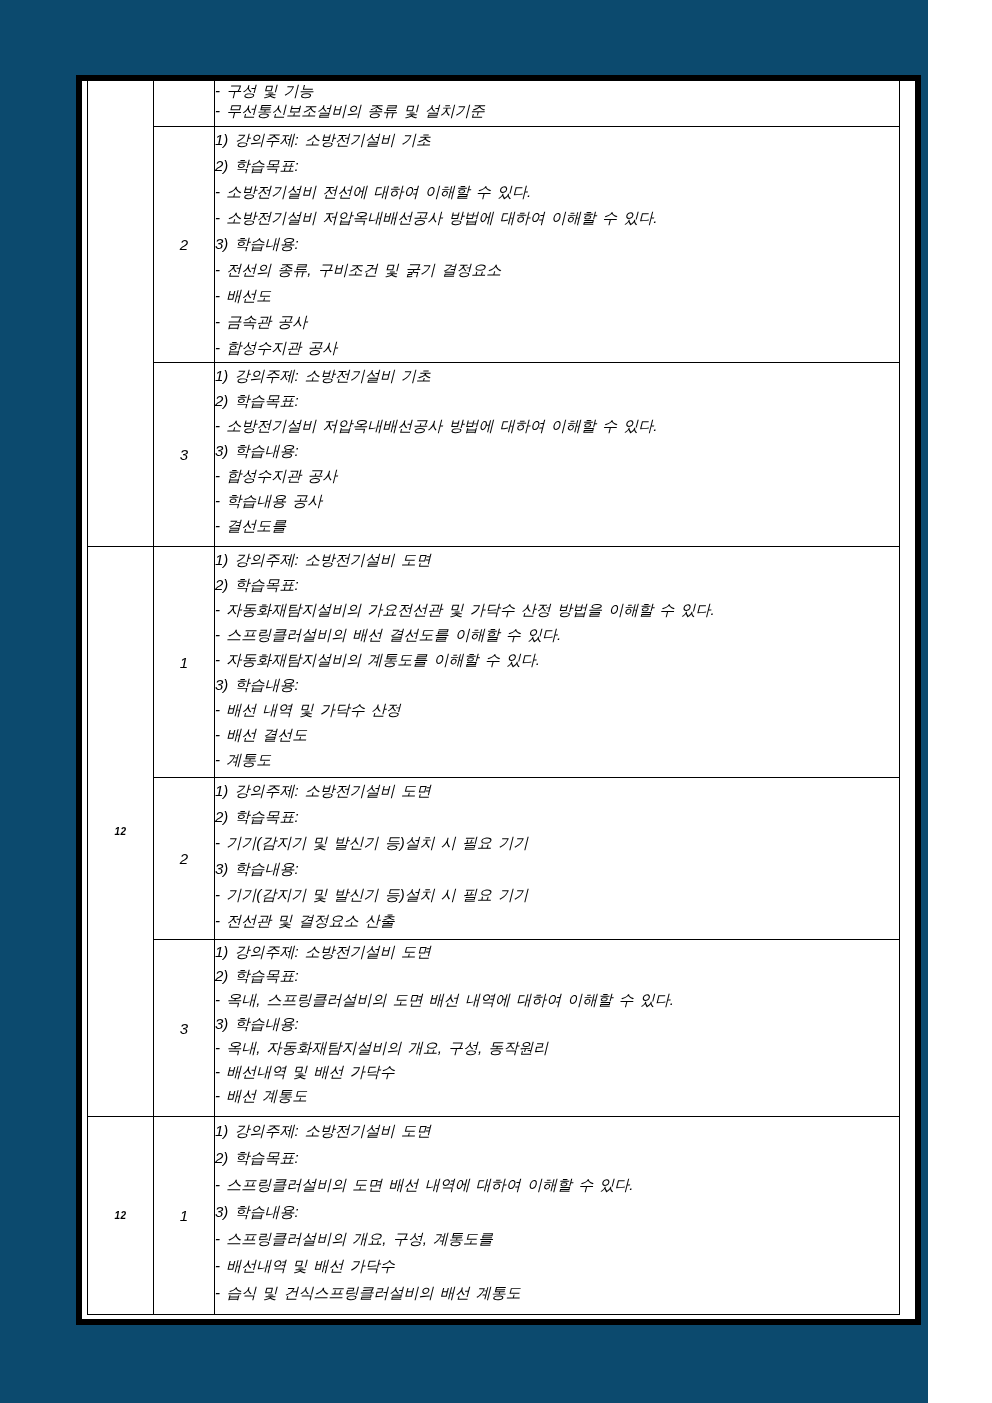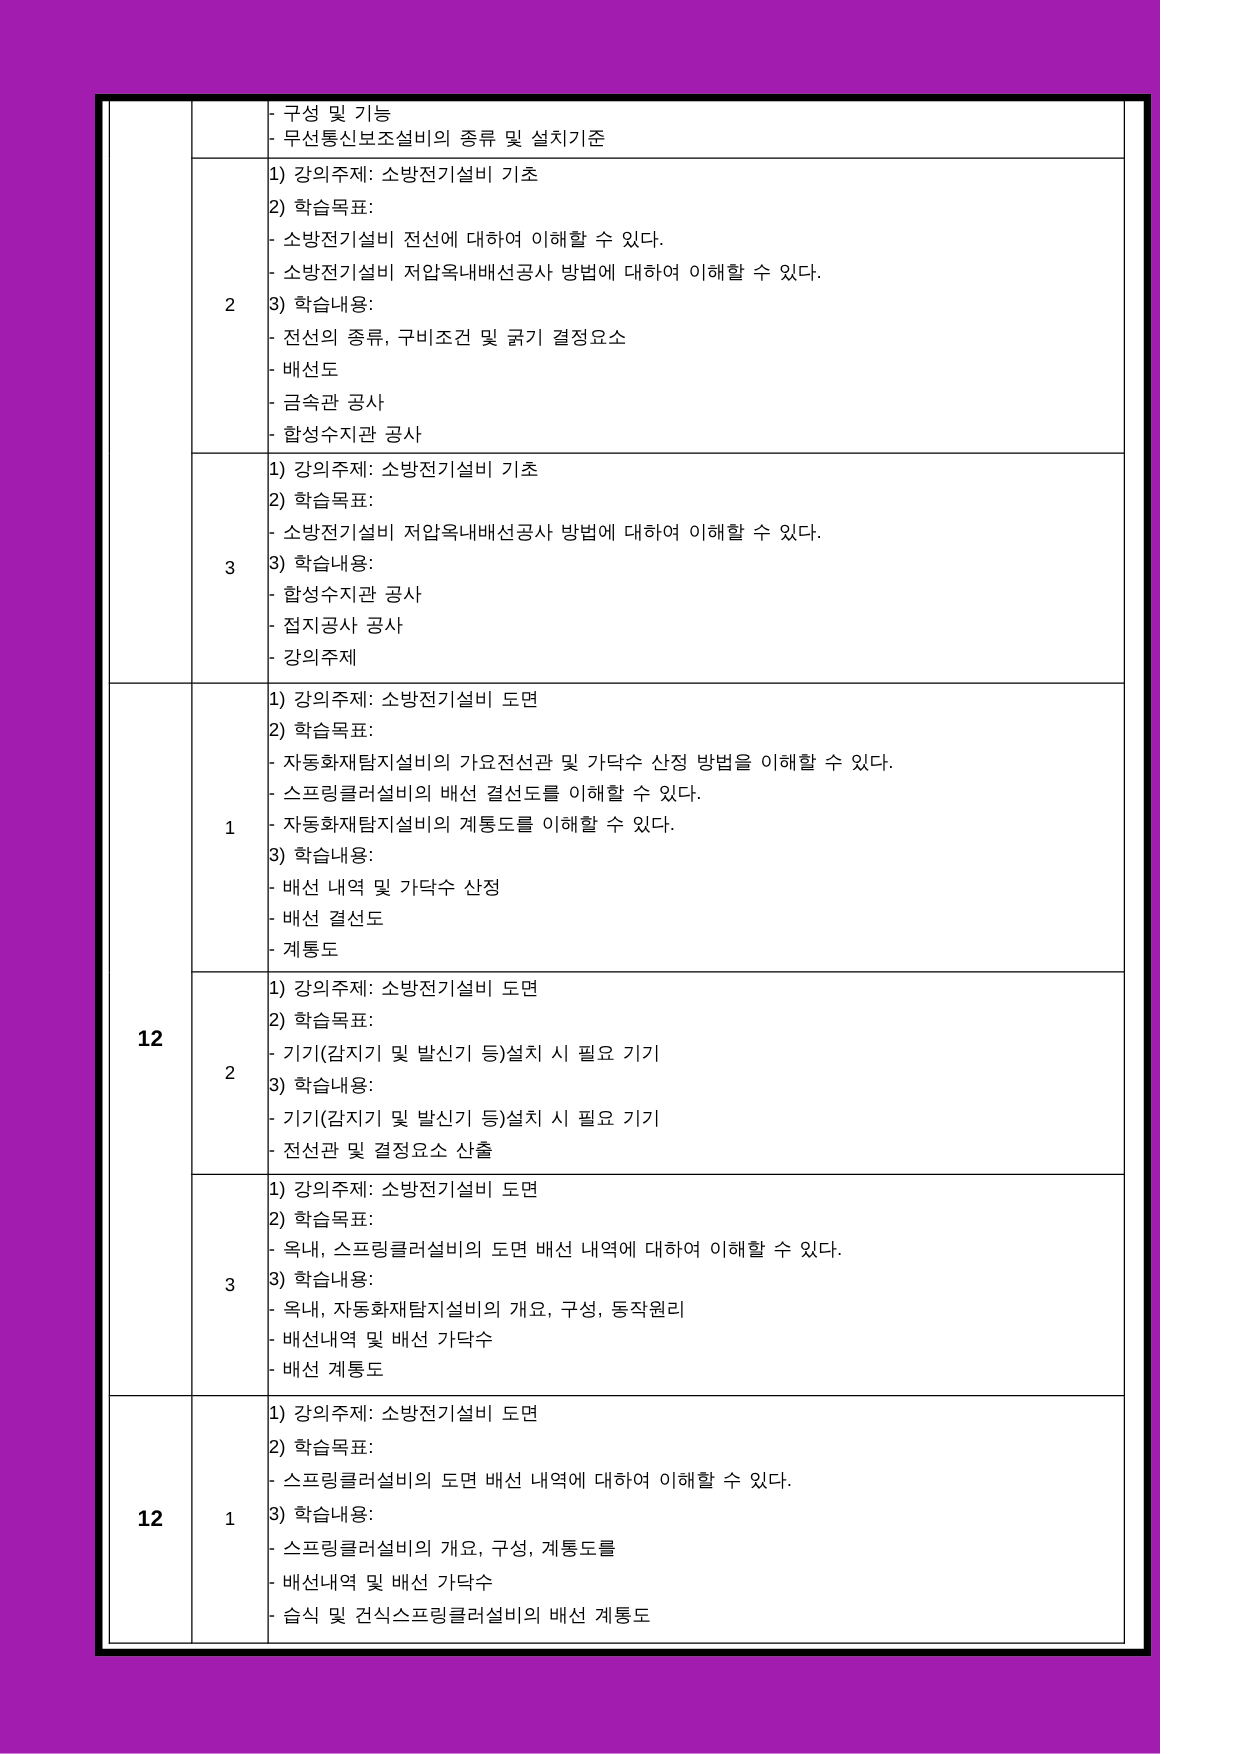--- a/index.html
+++ b/index.html
@@ -9,22 +9,23 @@
     width: 992px;
     height: 1403px;
     font-family: "Liberation Sans", "DejaVu Sans", sans-serif;
     color: #000000;
     -webkit-font-smoothing: antialiased;
   }
   .page {
     position: relative;
     width: 928px;
     height: 1403px;
-    background: #a21caf;
+    background: #0c4a6e;
     overflow: hidden;
+    font-style: italic;
   }
   
   .page-frame {
     position: absolute;
     left: 76px;
     top: 75px;
     width: 845px;
     height: 1250px;
     box-sizing: border-box;
     border: 6px solid #000000;
@@ -47,21 +48,21 @@
   table.syllabus td {
     border: 1px solid #000000;
     padding: 0;
     overflow: hidden;
     background: #ffffff;
   }
   td.week-cell {
     text-align: center;
     vertical-align: middle;
     font-weight: bold;
-    font-size: 18px;
+    font-size: 10px;
     letter-spacing: 0.5px;
   }
   td.session-cell {
     text-align: center;
     vertical-align: middle;
     font-size: 15px;
   }
   td.content-cell {
     vertical-align: top;
     padding: 2px 10px 0 12px;
@@ -107,22 +108,22 @@
           </td>
         </tr>
         <tr style="height: 184px;">
           <td class="session-cell">3</td>
           <td class="content-cell" style="line-height: 25px;">
             <div class="content-line">1) 강의주제: 소방전기설비 기초</div>
             <div class="content-line">2) 학습목표:</div>
             <div class="content-line">- 소방전기설비 저압옥내배선공사 방법에 대하여 이해할 수 있다.</div>
             <div class="content-line">3) 학습내용:</div>
             <div class="content-line">- 합성수지관 공사</div>
-            <div class="content-line">- 접지공사 공사</div>
-            <div class="content-line">- 강의주제</div>
+            <div class="content-line">- 학습내용 공사</div>
+            <div class="content-line">- 결선도를</div>
           </td>
         </tr>
         <tr style="height: 231px;">
           <td class="week-cell" rowspan="3">12</td>
           <td class="session-cell">1</td>
           <td class="content-cell" style="line-height: 25px;">
             <div class="content-line">1) 강의주제: 소방전기설비 도면</div>
             <div class="content-line">2) 학습목표:</div>
             <div class="content-line">- 자동화재탐지설비의 가요전선관 및 가닥수 산정 방법을 이해할 수 있다.</div>
             <div class="content-line">- 스프링클러설비의 배선 결선도를 이해할 수 있다.</div>

